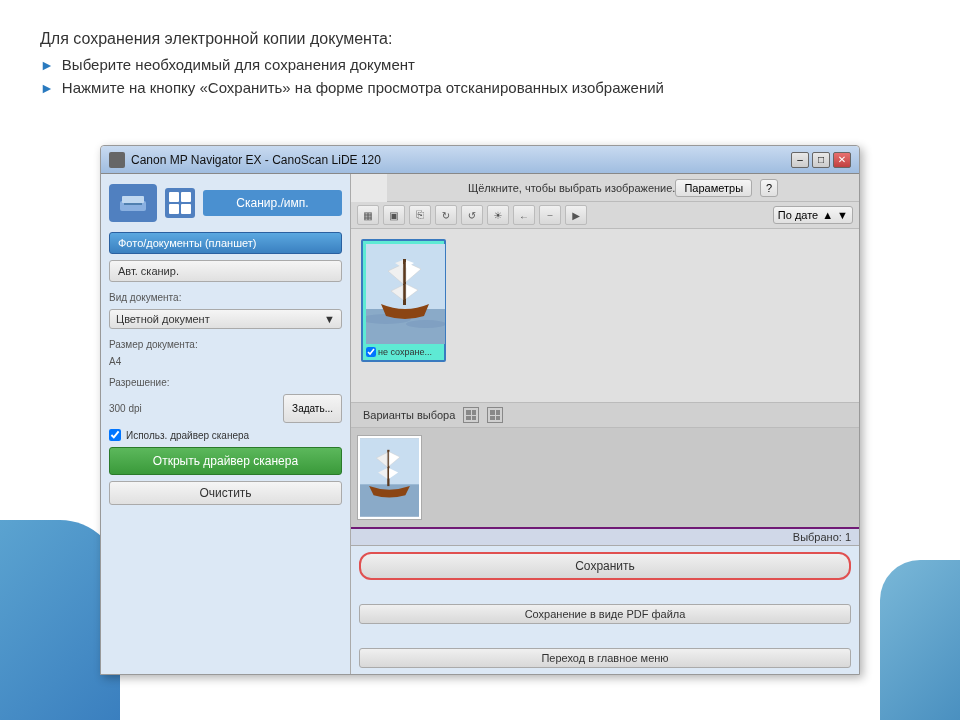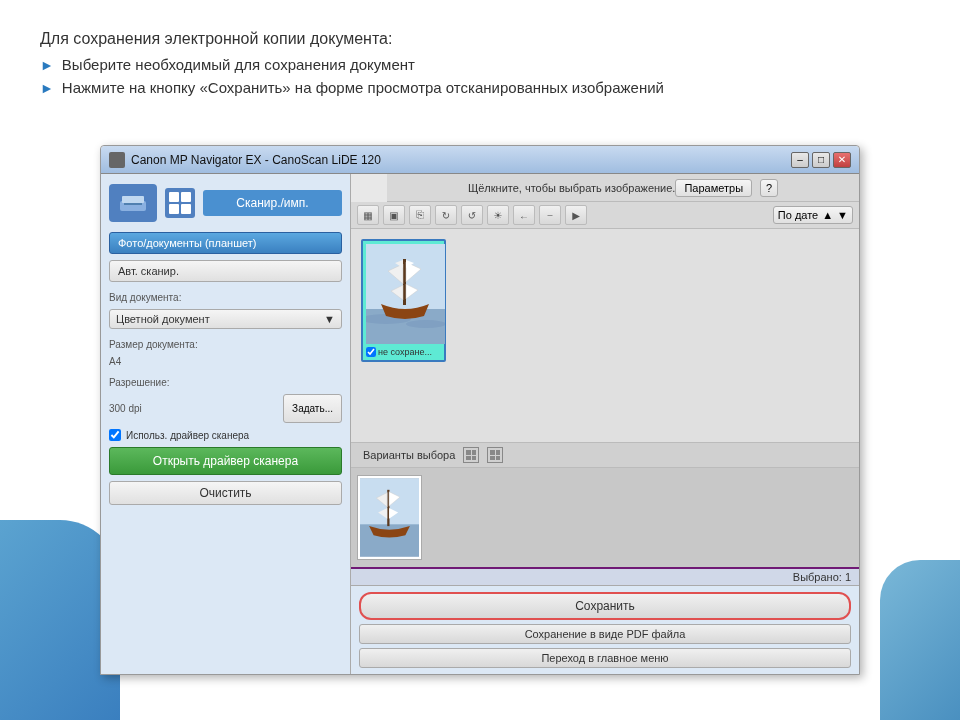--- a/index.html
+++ b/index.html
@@ -500,20 +500,21 @@
     }
 
     .save-btn-secondary {
       background: linear-gradient(to bottom, #f0f0f0, #d8d8d8);
       border: 1px solid #aaa;
       border-radius: 3px;
       padding: 3px 20px;
       font-size: 11px;
       cursor: pointer;
       color: #333;
+      margin-top: 20px;
     }
 
     
     .ship-svg {
       width: 100%;
       height: 100%;
     }
   </style>
 </head>
 <body>

